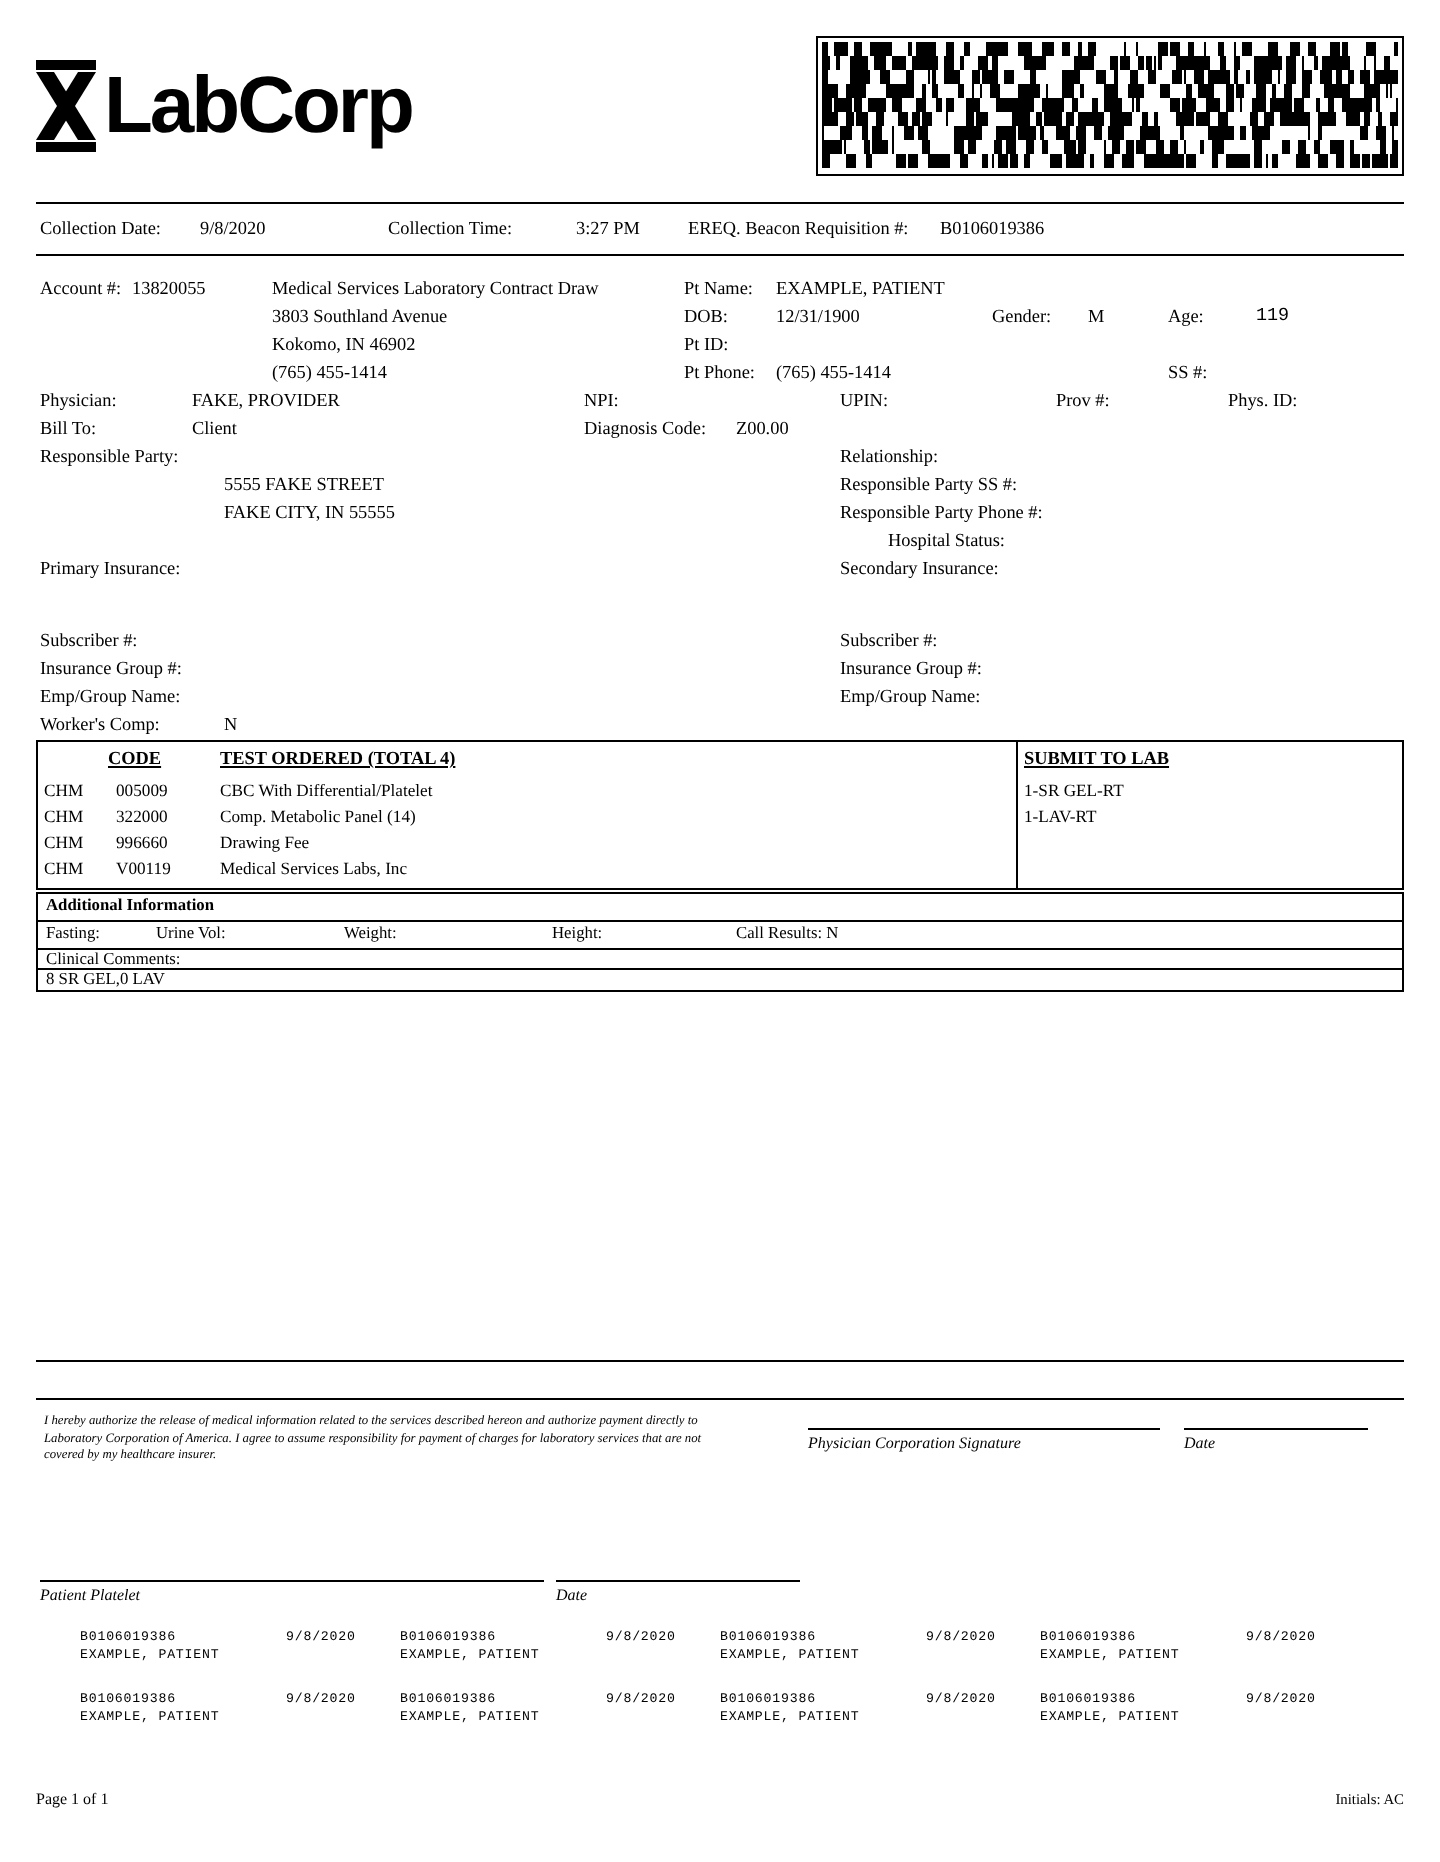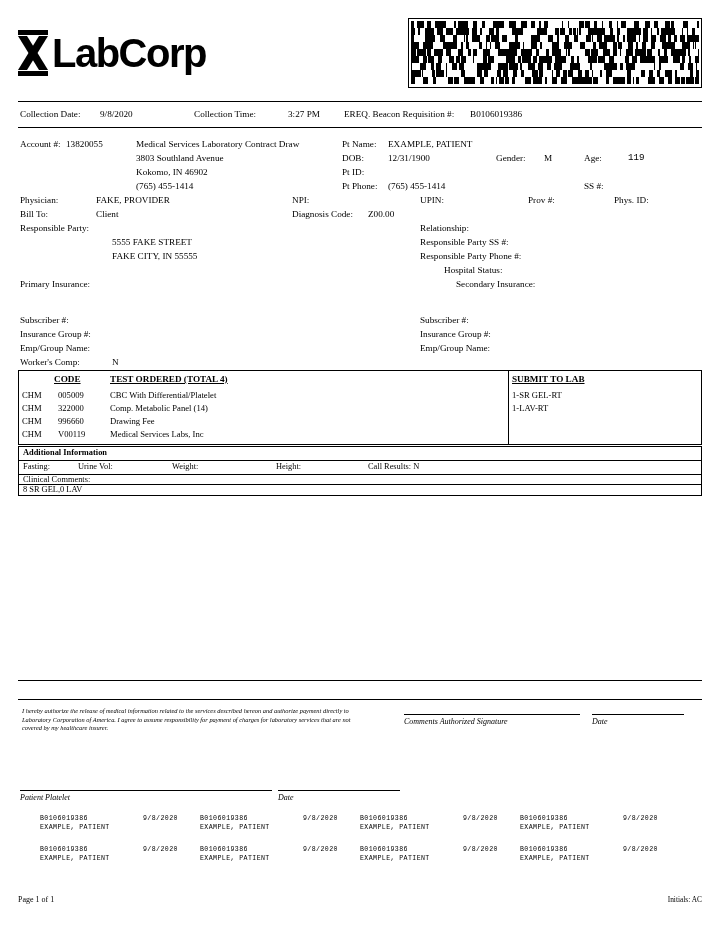--- a/index.html
+++ b/index.html
@@ -314,21 +314,21 @@
   <div class="t" style="left:528px; top:194px;">Prov #:</div>
   <div class="t" style="left:614px; top:194px;">Phys. ID:</div>
 
   <div class="t" style="left:292px; top:208px;">Diagnosis Code:</div>
   <div class="t" style="left:368px; top:208px;">Z00.00</div>
 
   <div class="t" style="left:420px; top:222px;">Relationship:</div>
   <div class="t" style="left:420px; top:236px;">Responsible Party SS #:</div>
   <div class="t" style="left:420px; top:250px;">Responsible Party Phone #:</div>
   <div class="t" style="left:444px; top:264px;">Hospital Status:</div>
-  <div class="t" style="left:420px; top:278px;margin-left:36px;">Secondary Insurance:</div>
+  <div class="t" style="left:420px; top:278px;">Secondary Insurance:</div>
 
   <div class="t" style="left:420px; top:314px;">Subscriber #:</div>
   <div class="t" style="left:420px; top:328px;">Insurance Group #:</div>
   <div class="t" style="left:420px; top:342px;">Emp/Group Name:</div>
 
   <div class="ord-head" style="left:54px; top:374px;">CODE</div>
   <div class="ord-head" style="left:110px; top:374px;">TEST ORDERED (TOTAL 4)</div>
   <div class="ord-head" style="left:512px; top:374px;">SUBMIT TO LAB</div>
 
   <div class="order-box">
@@ -368,21 +368,21 @@
   <div class="addl-t" style="left:368px; top:462px;">Call Results: N</div>
   <div class="addl-t" style="left:23px; top:475px;">Clinical Comments:</div>
   <div class="addl-t" style="left:23px; top:485px;">8 SR GEL,0 LAV</div>
 
   <div class="hr" id="rule-auth-top"></div>
   <div class="hr" id="rule-auth-bot"></div>
 
   <div class="auth-para">I hereby authorize the release of medical information related to the services described hereon and authorize payment directly to Laboratory Corporation of America.  I agree to assume responsibility for payment of charges for laboratory services that are not covered by my healthcare insurer.</div>
 
   <div class="sigline" style="left:404px; top:714px; width:176px;"></div>
-  <div class="siglabel" style="left:404px; top:717px;">Comments Authorized Signature</div>
+  <div class="siglabel" style="left:404px; top:717px;">Physician Corporation Signature</div>
   <div class="sigline" style="left:592px; top:714px; width:92px;"></div>
   <div class="siglabel" style="left:592px; top:717px;">Date</div>
 
   <div class="sigline" style="left:20px; top:790px; width:252px;"></div>
   <div class="siglabel" style="left:20px; top:793px;">Patient Platelet</div>
   <div class="sigline" style="left:278px; top:790px; width:122px;"></div>
   <div class="siglabel" style="left:278px; top:793px;">Date</div>
 
   <div class="labels">
 

